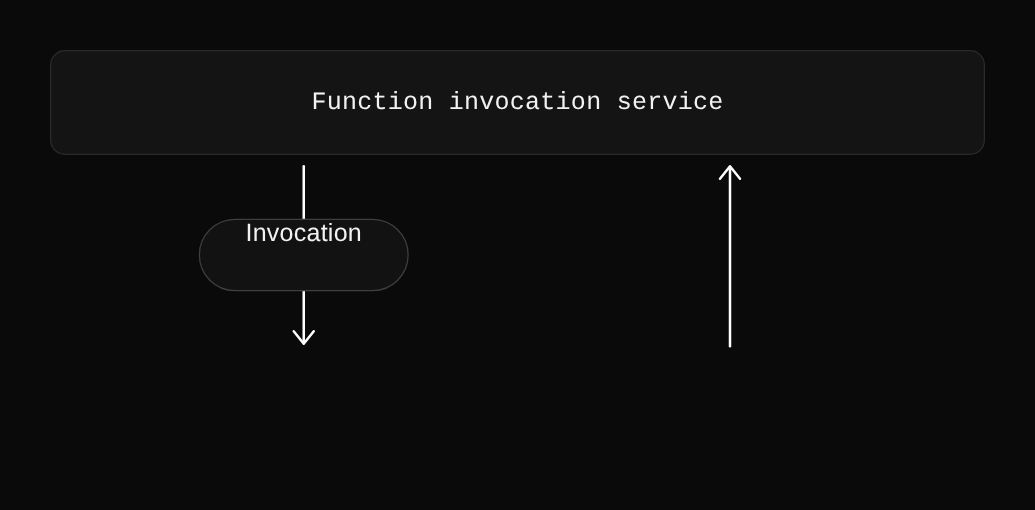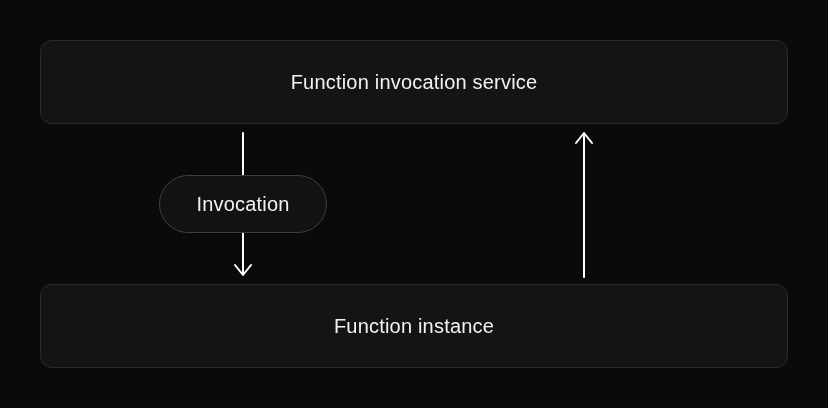--- a/index.html
+++ b/index.html
@@ -29,39 +29,39 @@
     background: var(--box-bg);
     border: 1px solid var(--box-border);
     border-radius: 12px;
     display: flex;
     align-items: center;
     justify-content: center;
     color: var(--text);
     font-size: 20px;
     letter-spacing: 0.2px;
   }
-  .node-box.top { top: 40px; }
+  .node-box.top { top: 40px; font-family: Liberation Mono, monospace; }
   .node-box.bottom { top: 284px; }
   .arrow-svg {
     position: absolute;
     top: 130px;
     width: 24px;
     height: 150px;
   }
   .arrow-svg.left { left: 231px; }
   .arrow-svg.right { left: 572px; }
   .pill {
     position: absolute;
     top: 175px;
     height: 58px;
     background: var(--pill-bg);
     border: 1.5px solid var(--pill-border);
     border-radius: 29px;
     display: flex;
-    align-items: center;
+    align-items: flex-start;
     justify-content: center;
     color: var(--text);
     font-size: 20px;
     letter-spacing: 0.2px;
     padding: 0 32px;
     white-space: nowrap;
   }
   .pill.left { left: 159px; width: 168px; }
   .pill.right { left: 459px; width: 250px; }
 </style>
@@ -82,17 +82,14 @@
   <svg class="arrow-svg right" viewBox="0 0 24 150" xmlns="http://www.w3.org/2000/svg">
     <line x1="12" y1="5" x2="12" y2="147" stroke="var(--arrow)" stroke-width="2" stroke-linecap="round"></line>
     <polyline points="4,13 12,3 20,13" fill="none" stroke="var(--arrow)" stroke-width="2" stroke-linecap="round" stroke-linejoin="round"></polyline>
   </svg>
 
   <div class="pill left">
     <span>Invocation</span>
   </div>
 
 
-  <div class="node-box bottom">
-    <span>Function instance</span>
-  </div>
 
 </div>
 
 </body></html>

